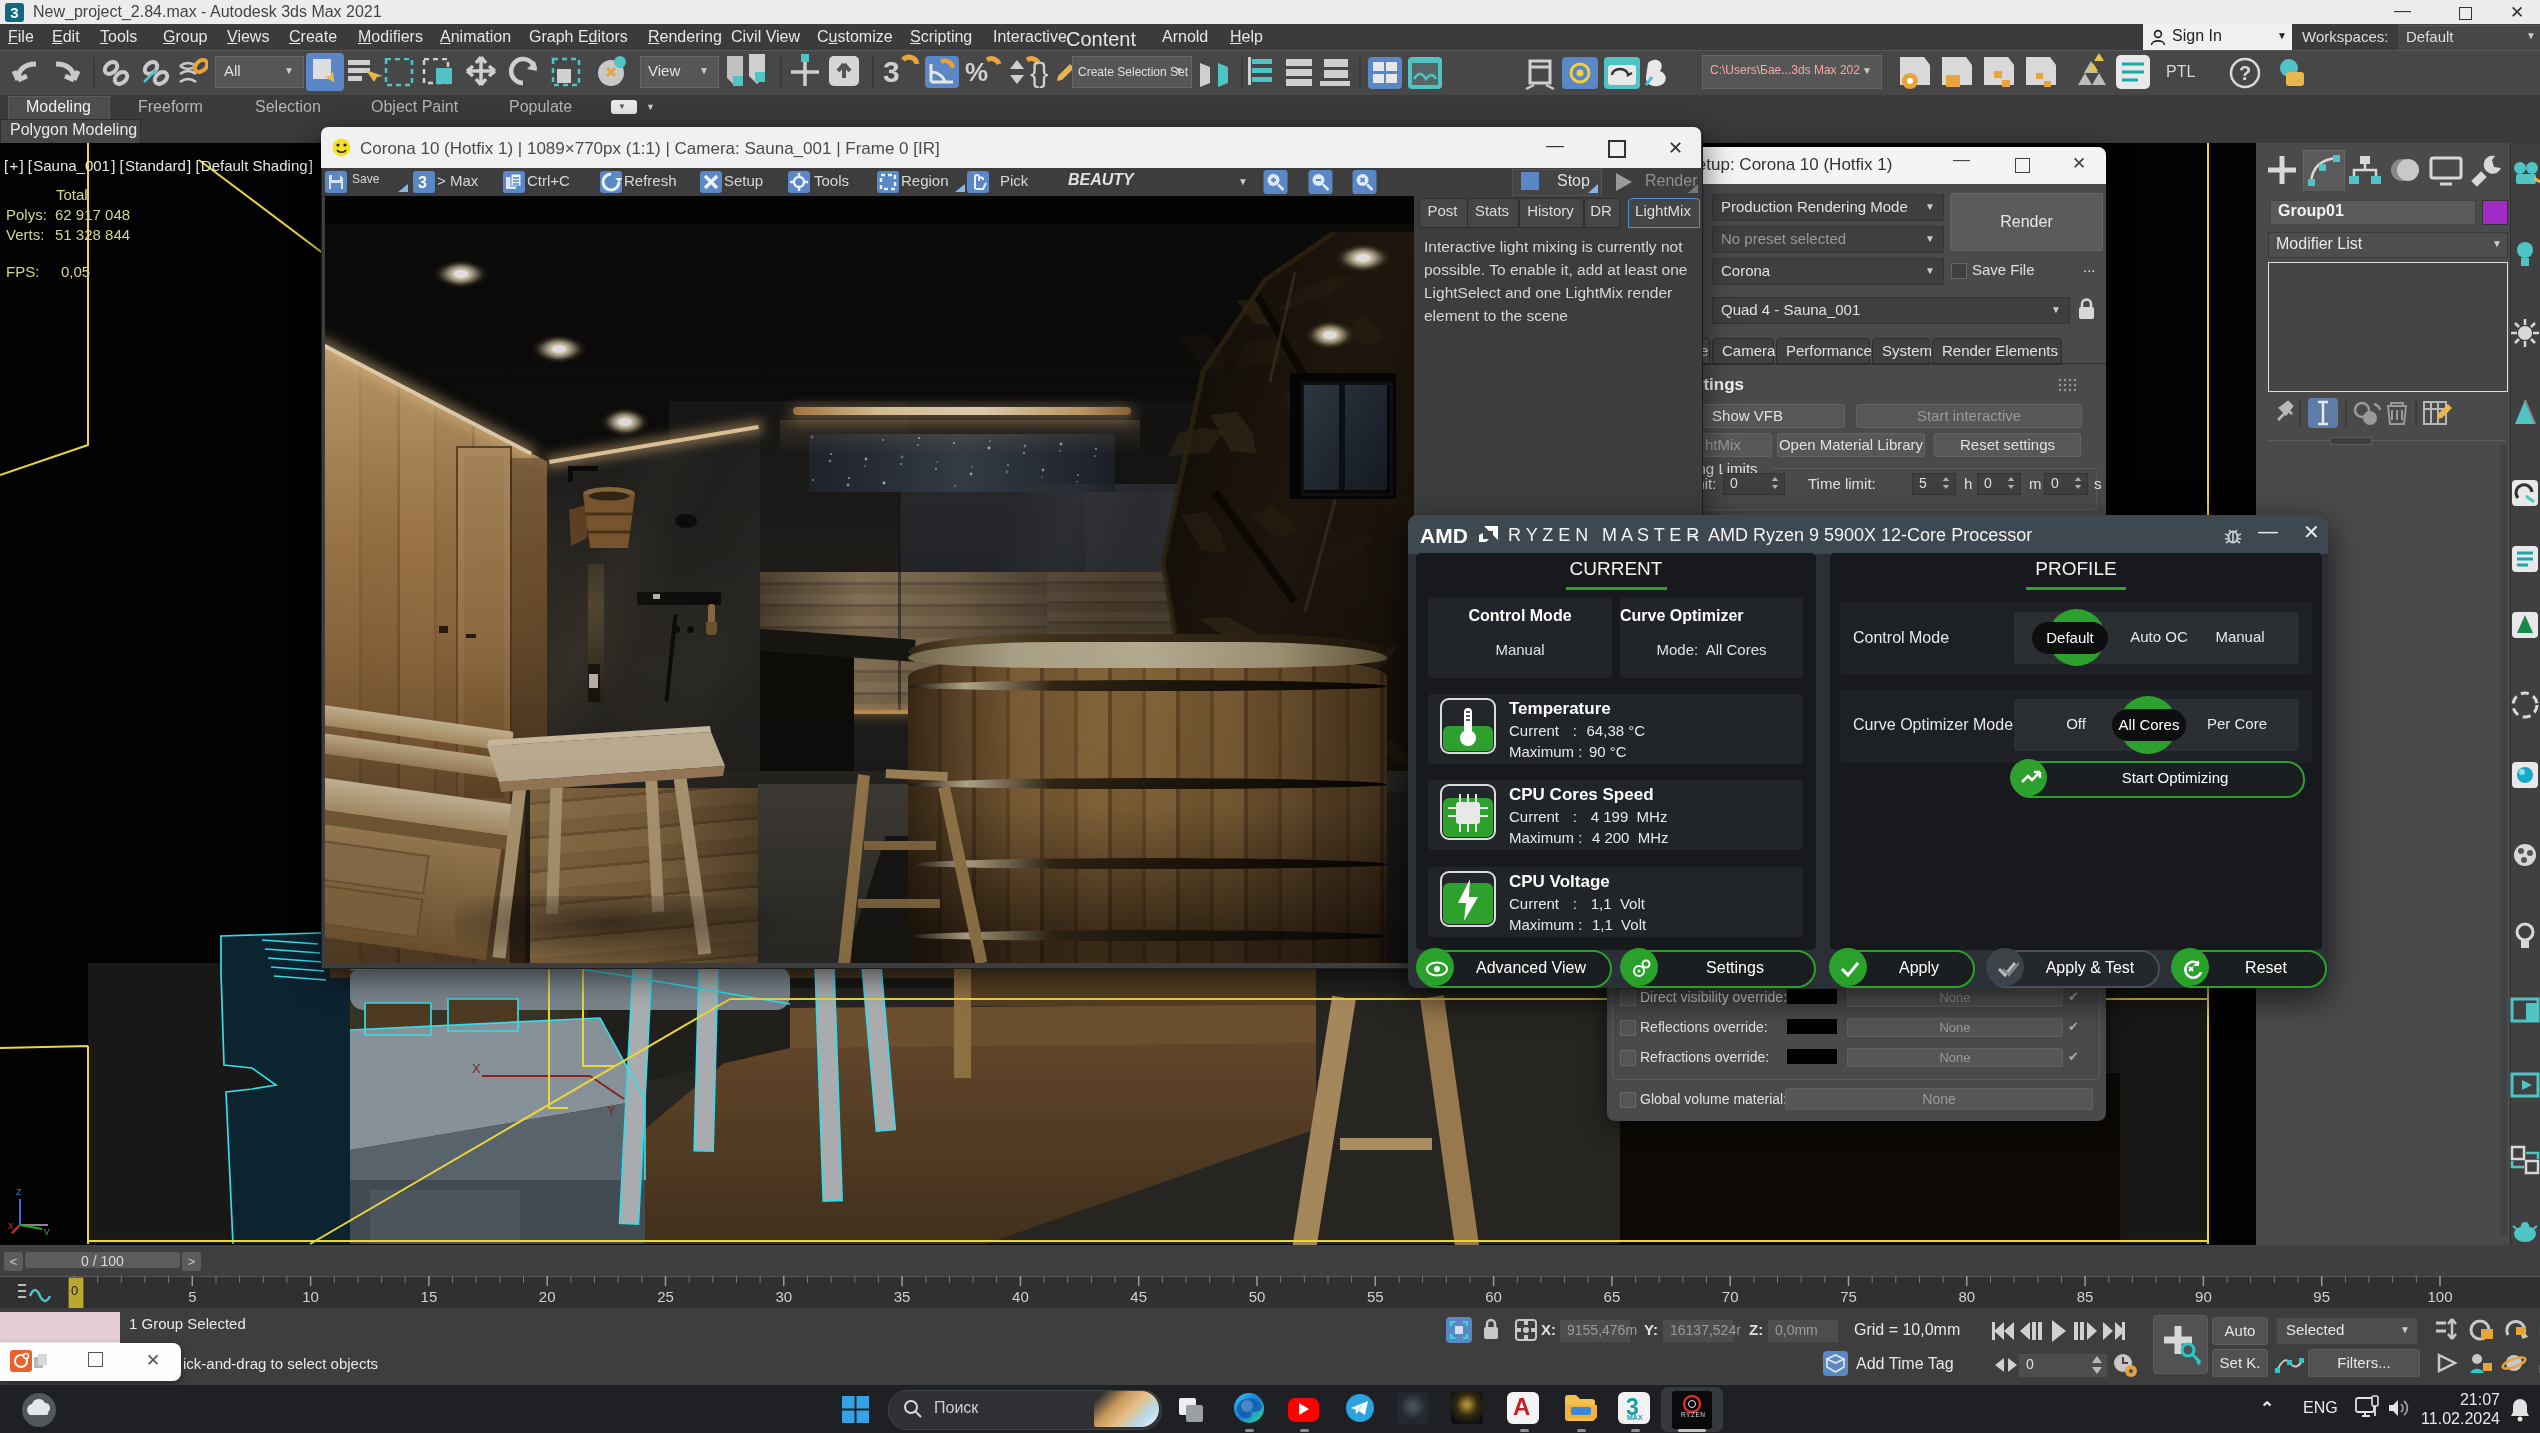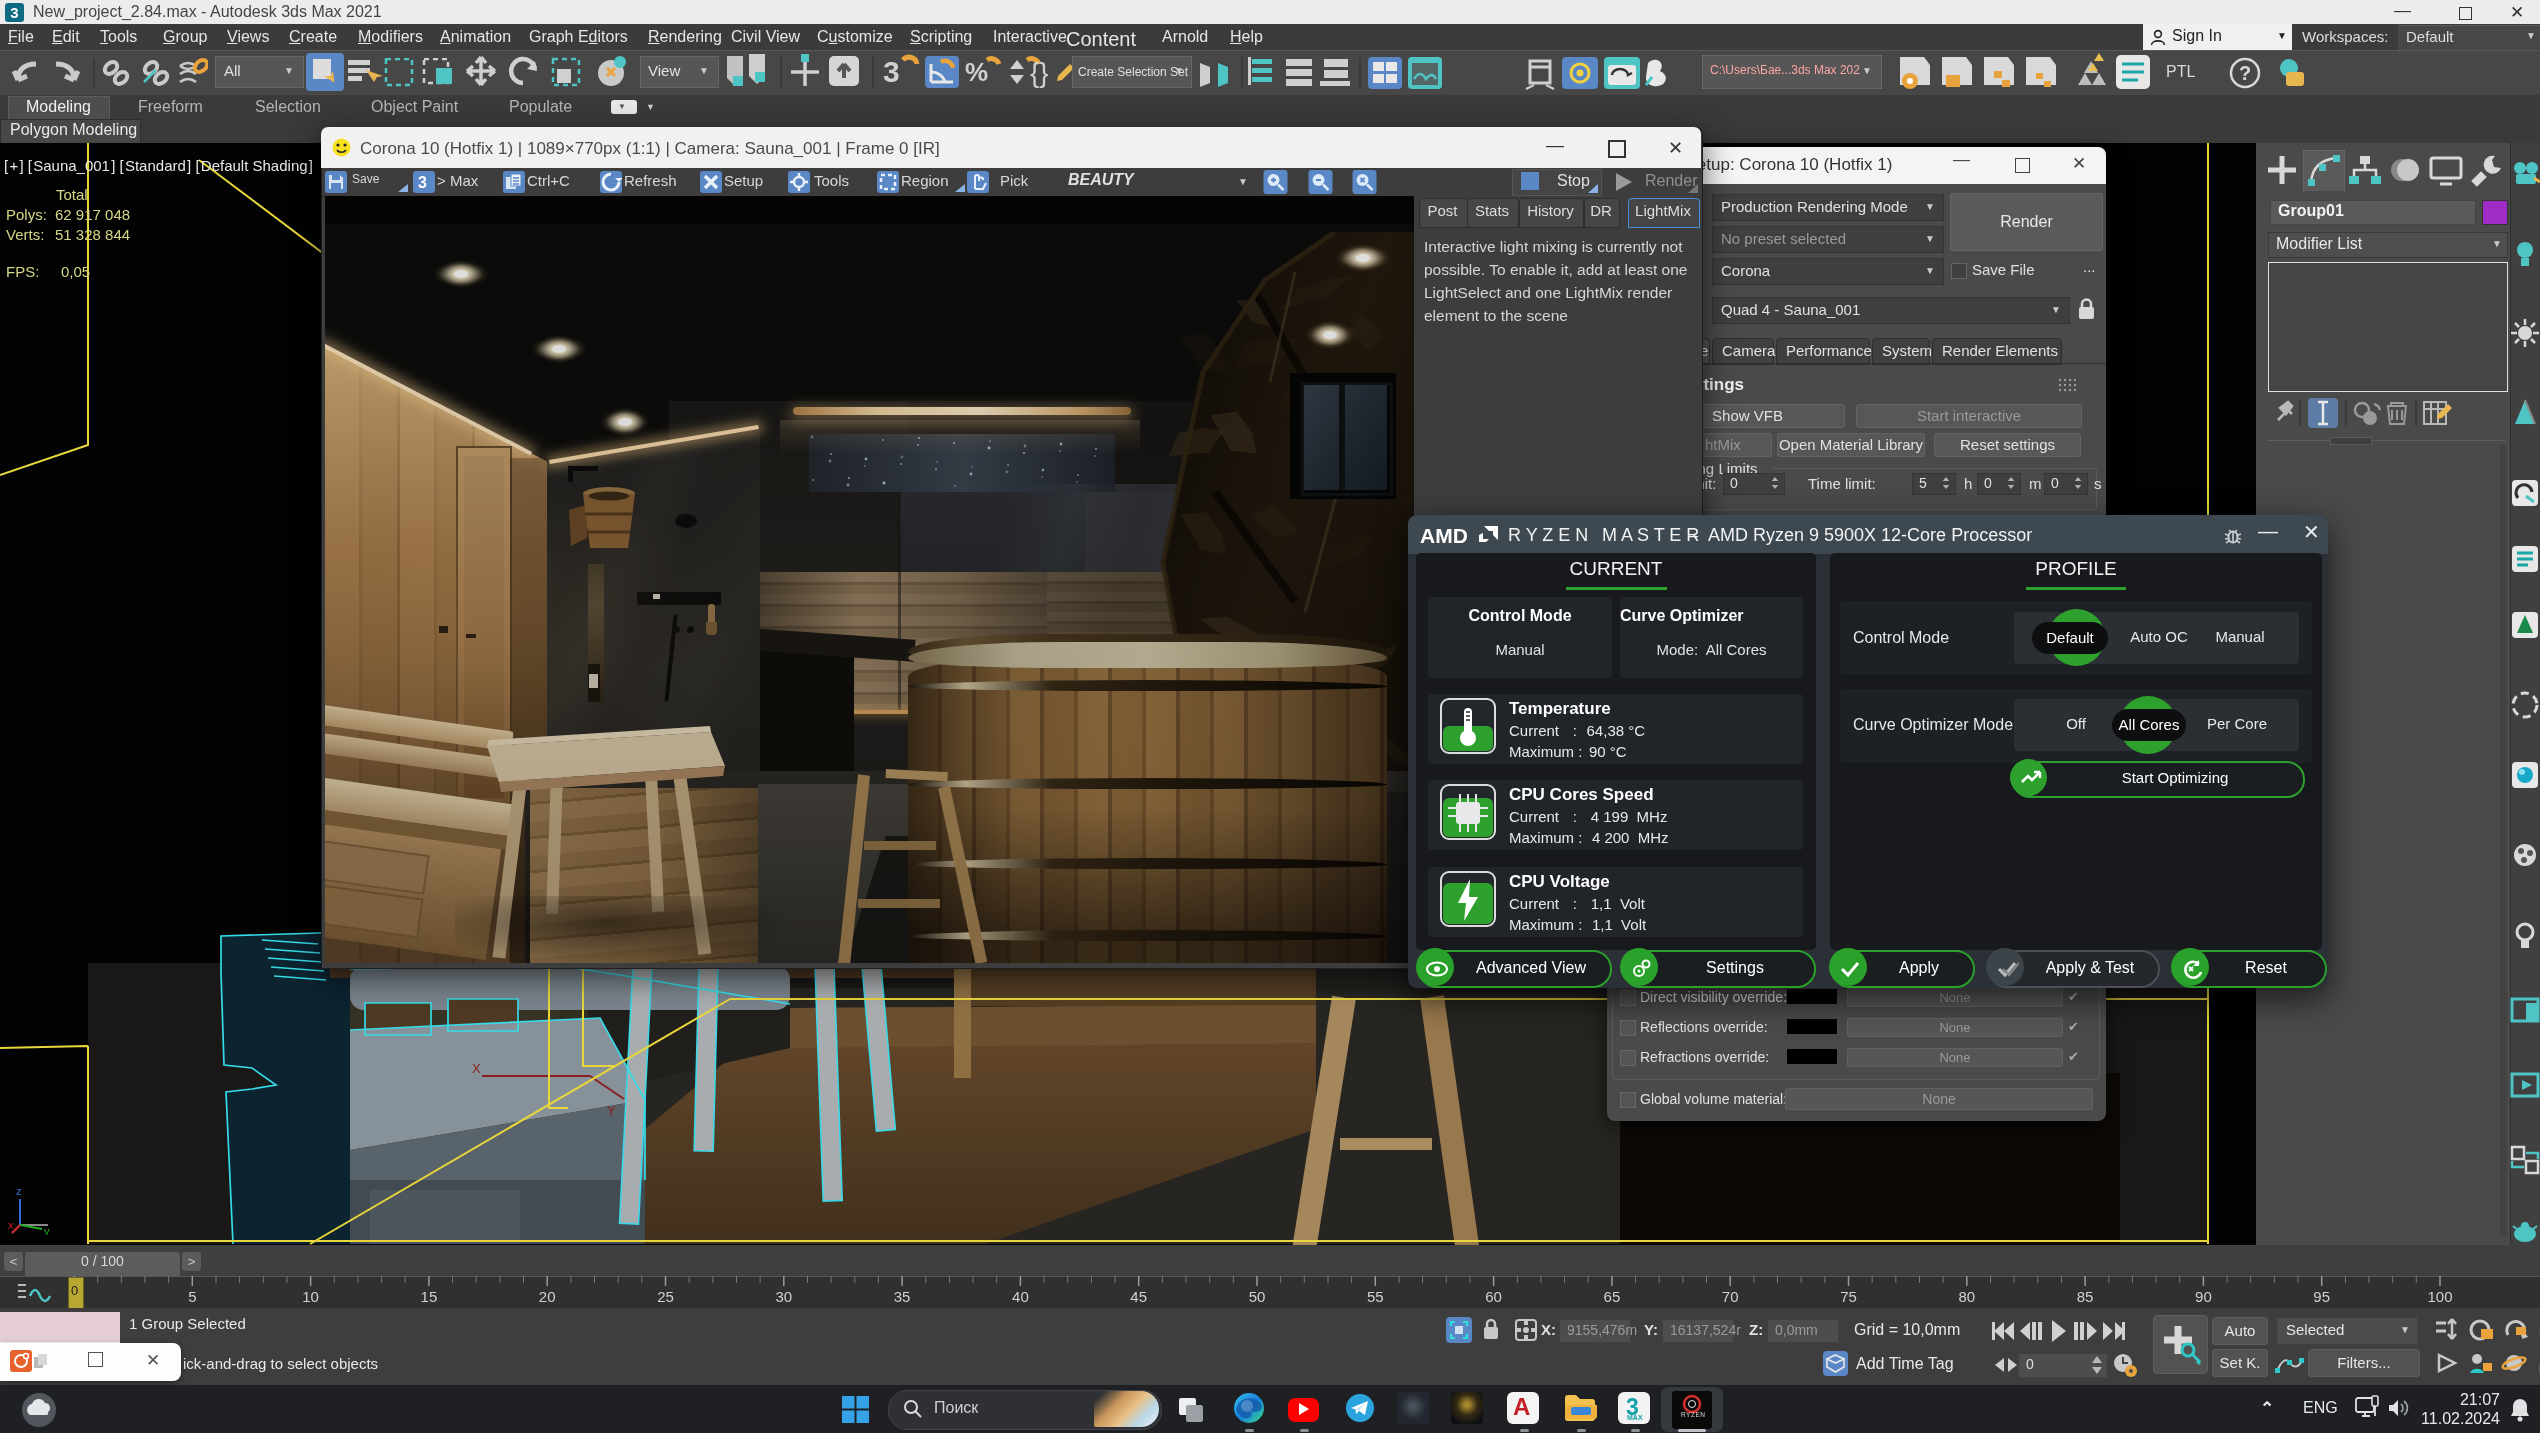--- a/index.html
+++ b/index.html
@@ -470,21 +470,21 @@
 <svg class="abs" style="left:2510px;top:1218px;" width="30" height="30" viewBox="0 0 30 30">
       <ellipse cx="15" cy="16" rx="11" ry="8" fill="#4fc4c4"></ellipse>
       <circle cx="15" cy="8" r="4" fill="#4fc4c4"></circle>
       <g stroke="#4fc4c4" stroke-width="2">
         <line x1="3" y1="8" x2="8" y2="12"></line>
         <line x1="27" y1="8" x2="22" y2="12"></line>
       </g>
     </svg>
 <div class="abs" style="left:0;top:1245px;width:2540px;height:31px;background:#3f3f3f;"></div>
 <div class="abs" style="left:4px;top:1252px;width:19px;height:19px;background:#5c5c5c;border-radius:3px;color:#ccc;font-size:13px;text-align:center;line-height:19px;">&lt;</div>
-<div class="abs" style="left:25px;top:1252px;width:155px;height:25px;background:#5c5c5c;border-radius:3px;color:#d8d8d8;font-size:14px;text-align:center;line-height:19px;">0 / 100</div>
+<div class="abs" style="left:25px;top:1252px;width:155px;height:16px;background:#5c5c5c;border-radius:3px;color:#d8d8d8;font-size:14px;text-align:center;line-height:19px;">0 / 100</div>
 <div class="abs" style="left:182px;top:1252px;width:19px;height:19px;background:#5c5c5c;border-radius:3px;color:#ccc;font-size:13px;text-align:center;line-height:19px;">&gt;</div>
 <div class="abs" style="left:0;top:1276px;width:2540px;height:32px;background:#303030;border-top:1px solid #555;"></div>
 <svg class="abs" style="left:0;top:1276px;" width="2540" height="32" viewBox="0 0 2540 32">
       <line x1="74.0" y1="0" x2="74.0" y2="10" stroke="#9a9a9a" stroke-width="1.5"></line>
       <text x="74.0" y="26" font-size="15" fill="#d0d0d0" text-anchor="middle">0</text>
       <line x1="97.7" y1="0" x2="97.7" y2="7" stroke="#787878" stroke-width="1"></line>
       <line x1="121.3" y1="0" x2="121.3" y2="7" stroke="#787878" stroke-width="1"></line>
       <line x1="145.0" y1="0" x2="145.0" y2="7" stroke="#787878" stroke-width="1"></line>
       <line x1="168.6" y1="0" x2="168.6" y2="7" stroke="#787878" stroke-width="1"></line>
       <line x1="192.3" y1="0" x2="192.3" y2="10" stroke="#9a9a9a" stroke-width="1.5"></line>

